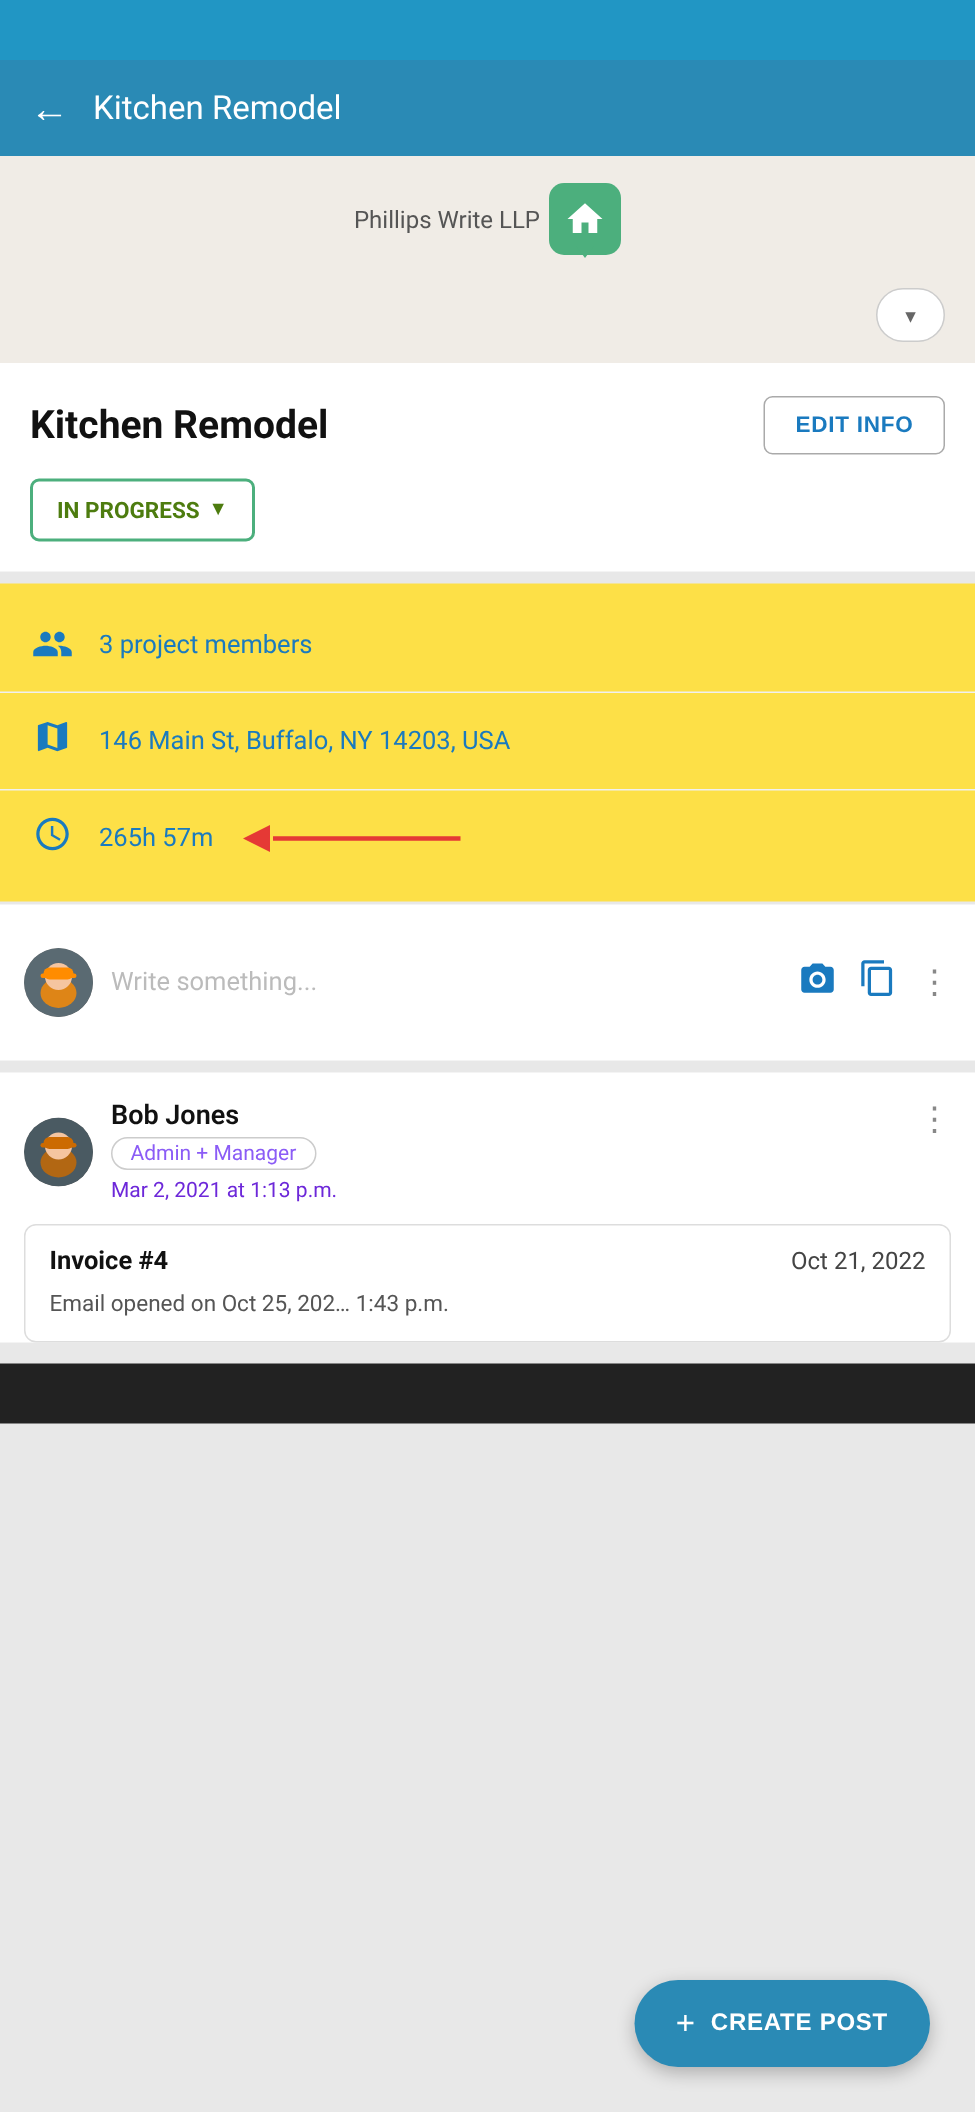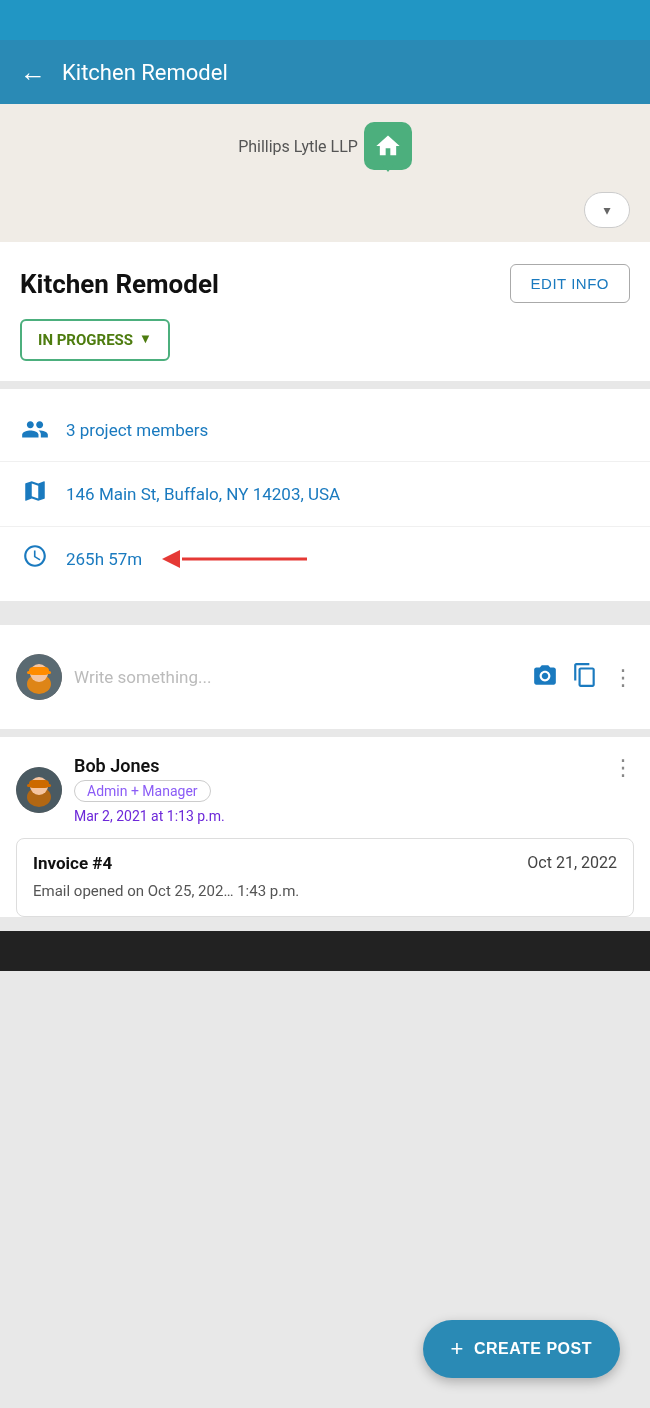--- a/index.html
+++ b/index.html
@@ -109,21 +109,21 @@
       font-size: 26px;
       font-weight: 700;
       color: #111;
     }
     .edit-info-btn {
       border: 1.5px solid #aaa;
       border-radius: 6px;
       background: white;
       padding: 10px 20px;
       font-size: 15px;
-      font-weight: 400;
+      font-weight: 700;
       color: #1a7abf;
       cursor: pointer;
       letter-spacing: 0.5px;
     }
     .status-badge {
       display: inline-flex;
       align-items: flex-start;
       gap: 6px;
       border: 2px solid #4caf7d;
       border-radius: 6px;
@@ -132,22 +132,22 @@
       font-weight: 700;
       color: #4d7c0f;
       cursor: pointer;
     }
     .status-badge .chevron {
       font-size: 13px;
     }
 
     
     .info-card {
-      background: #ffffff;
-      margin: 0 0 24px 0;
+      background: #fde047;
+      margin: 0 0 2px 0;
       padding: 10px 0;
     }
     .info-row {
       display: flex;
       align-items: center;
       gap: 16px;
       padding: 16px 20px;
       cursor: pointer;
     }
     .info-row:not(:last-child) {
@@ -328,21 +328,21 @@
 <body>
 
 <div class="status-bar"></div>
 
 <div class="app-header">
   <span class="back-arrow">←</span>
   <span class="header-title">Kitchen Remodel</span>
 </div>
 
 <div class="company-row">
-  <span class="company-name">Phillips Lytle LLP</span>
+  <span class="company-name">Phillips Write LLP</span>
   <div class="company-logo">
 
     <svg width="28" height="28" viewBox="0 0 24 24" fill="white">
       <path d="M10 20v-6h4v6h5v-8h3L12 3 2 12h3v8z"></path>
     </svg>
   </div>
 </div>
 
 <div class="expand-row">
   <div class="expand-btn">

